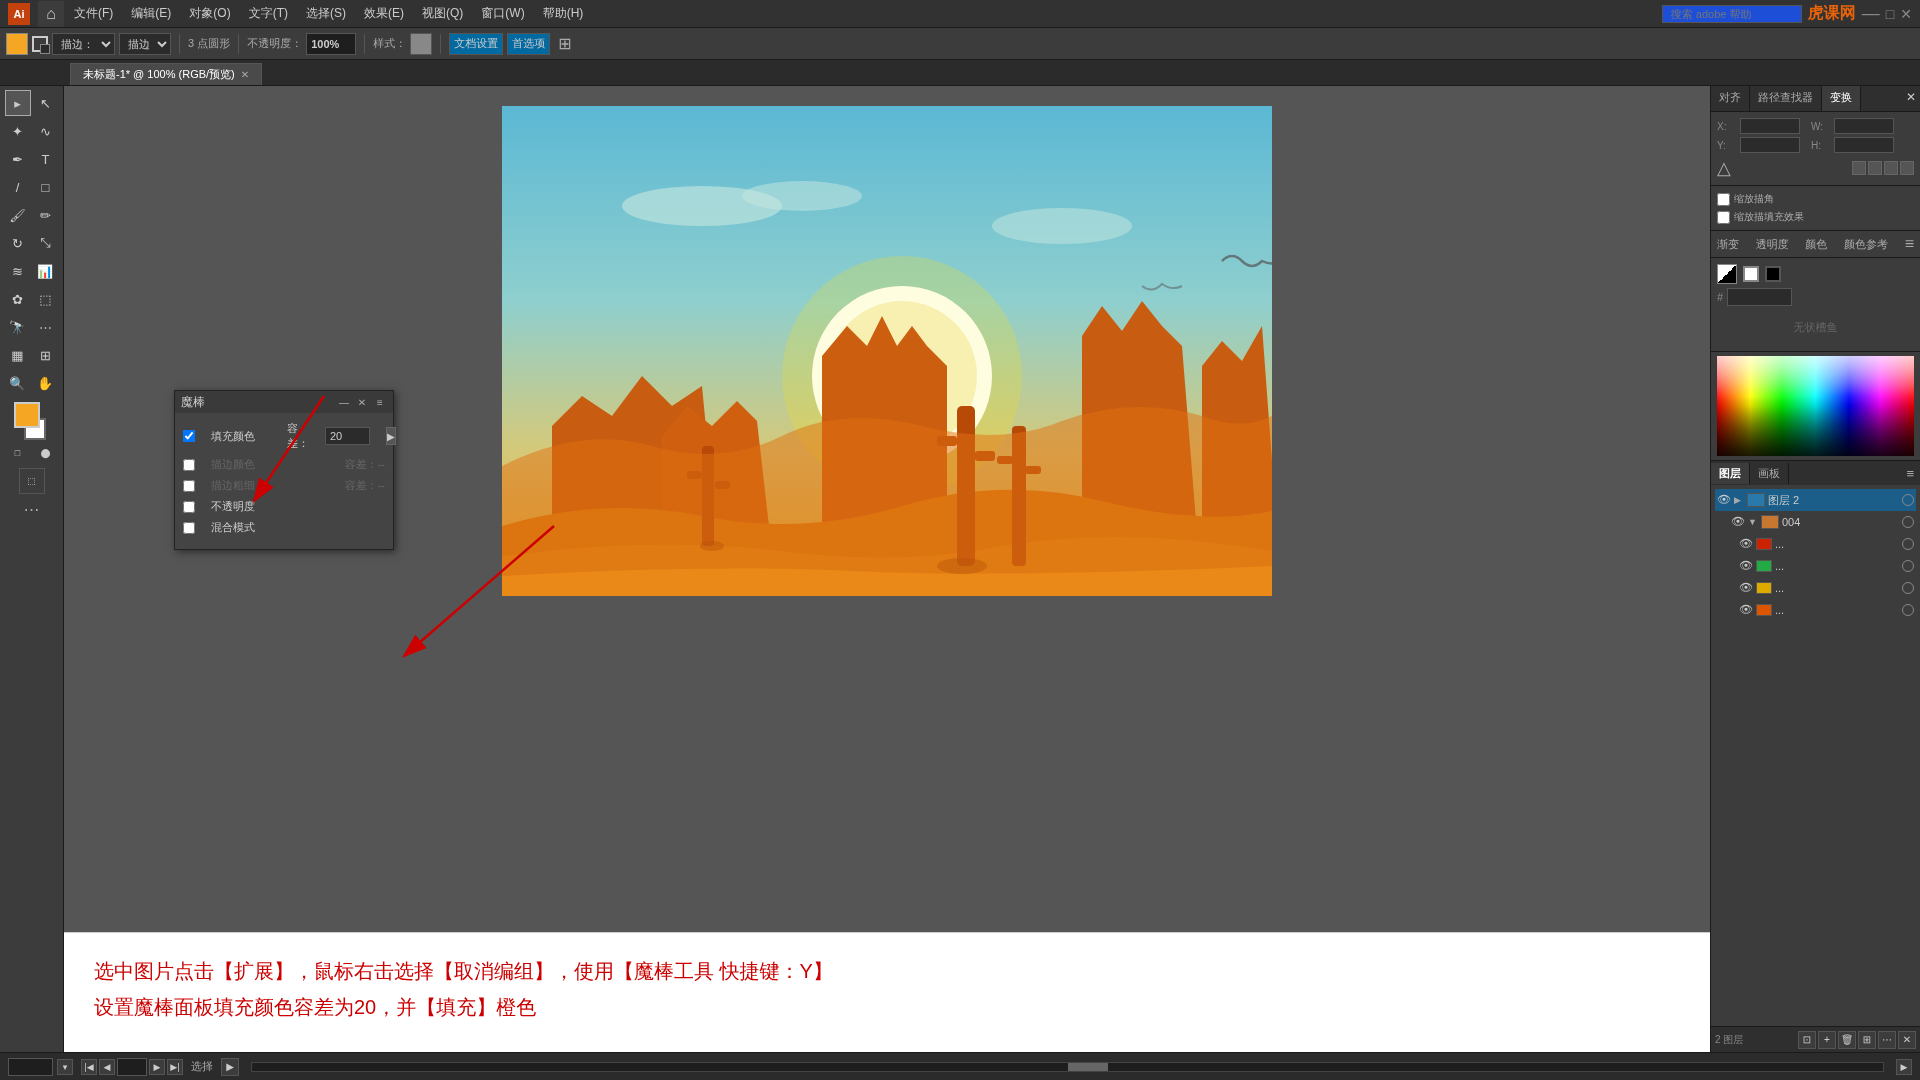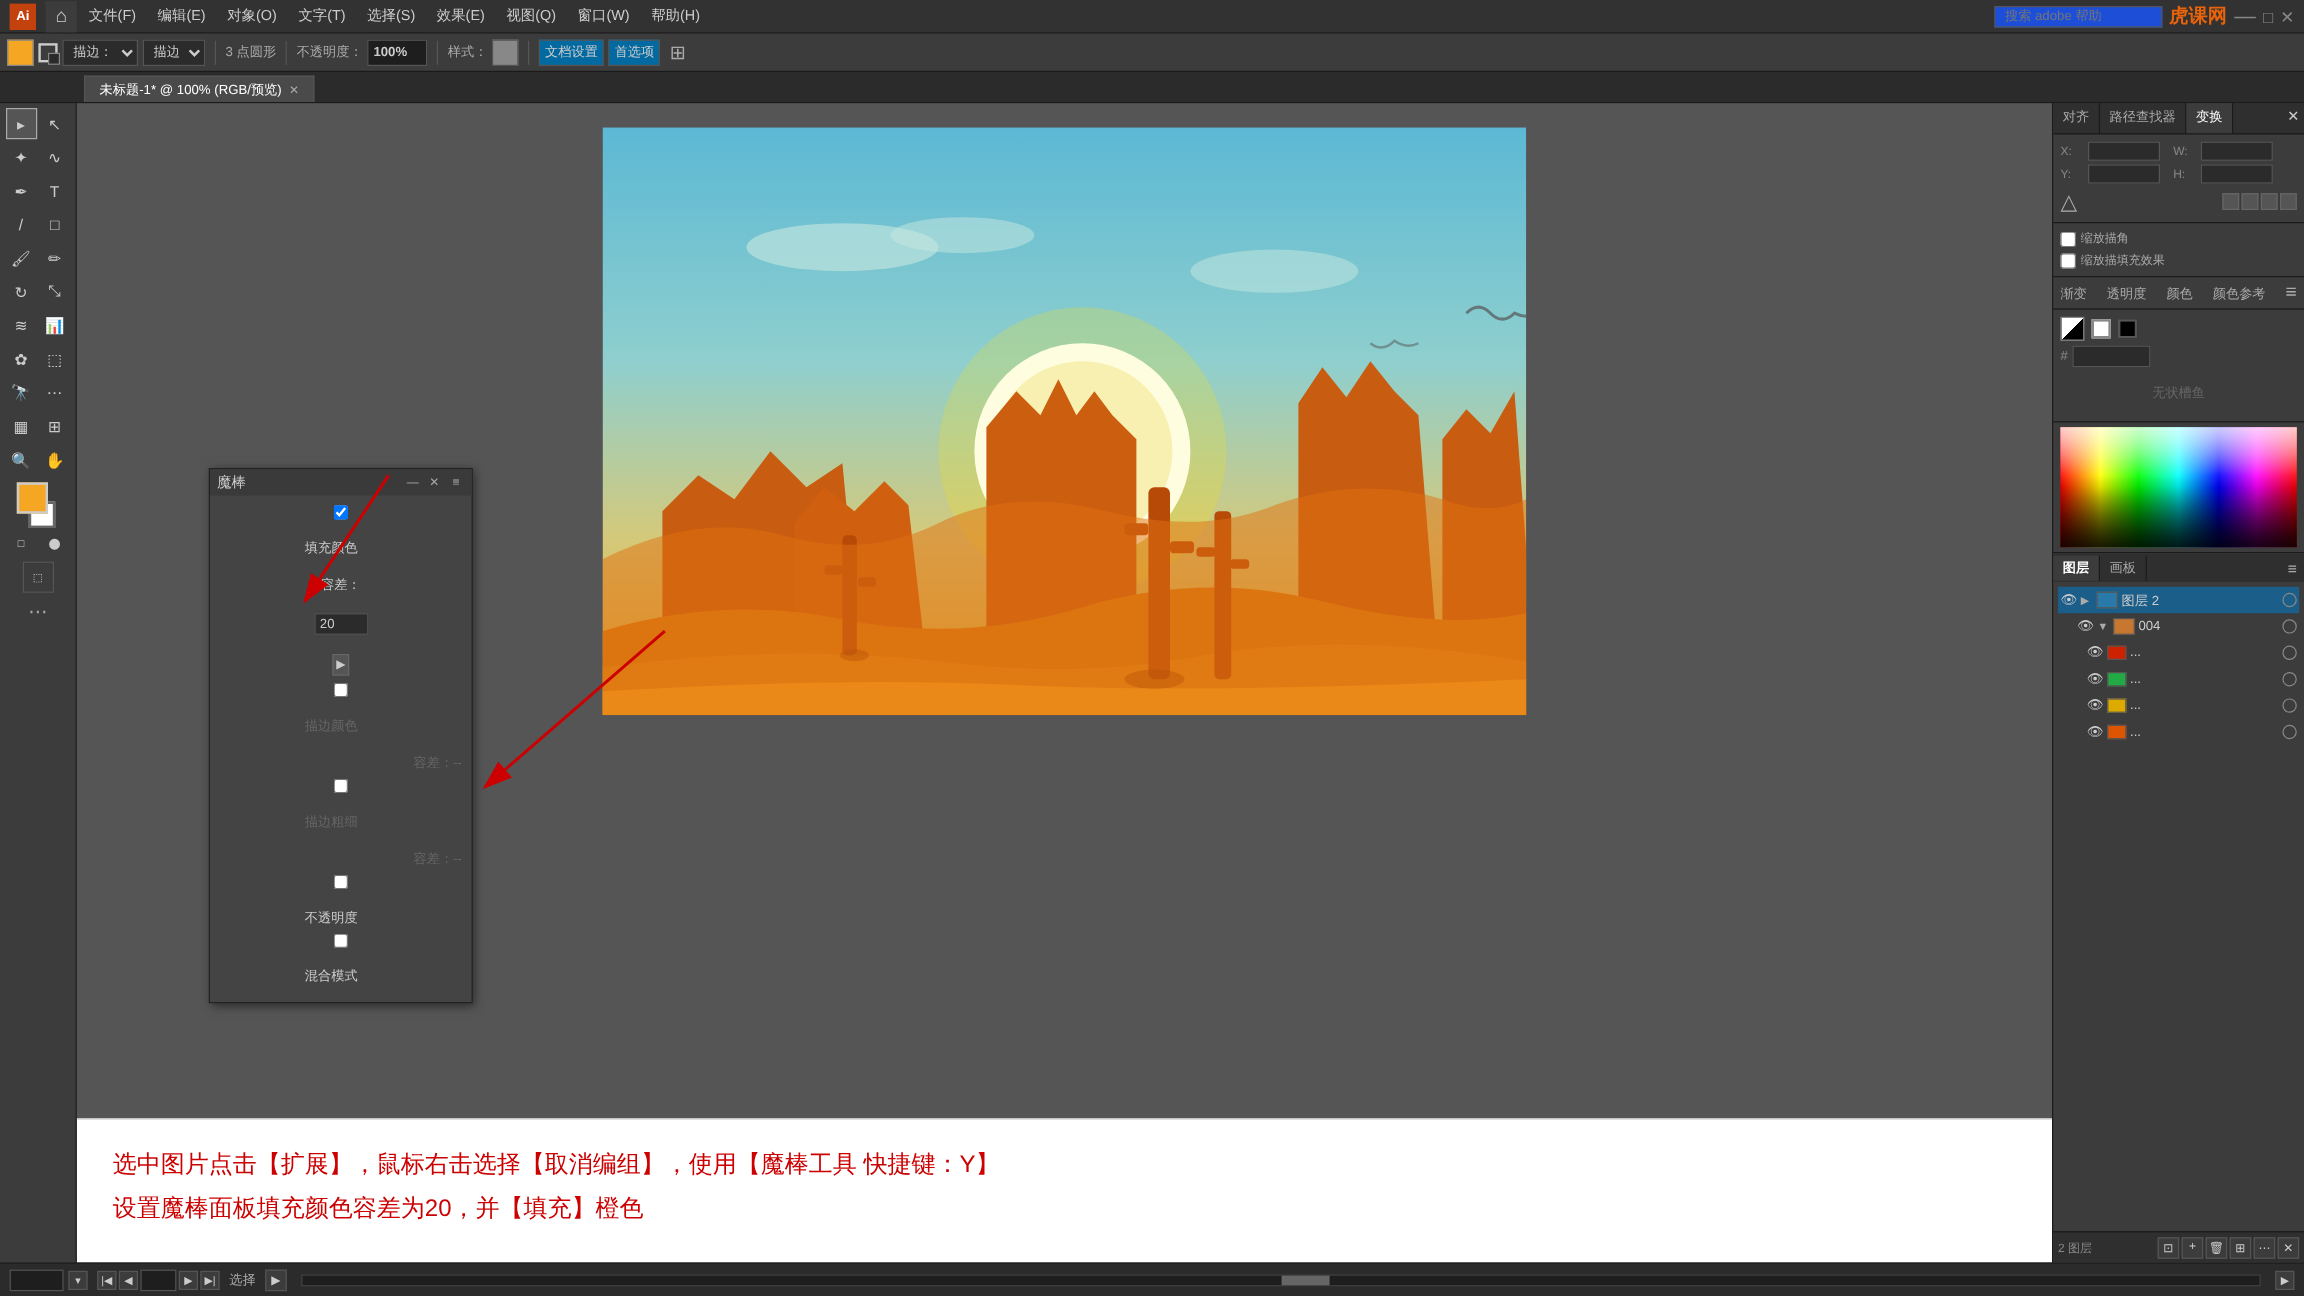--- a/index.html
+++ b/index.html
@@ -251,21 +251,20 @@
       display: flex; align-items: center; justify-content: center;
     }
     .panel-body {
       padding: 8px;
     }
     .panel-row {
       display: flex;
       align-items: center;
       margin-bottom: 6px;
       gap: 16px;
-      flex-direction: column;
     }
     .panel-row label {
       font-size: 11px;
       color: #ccc;
       min-width: 60px;
     }
     .panel-checkbox {
       width: 12px; height: 12px;
       cursor: pointer;
     }

